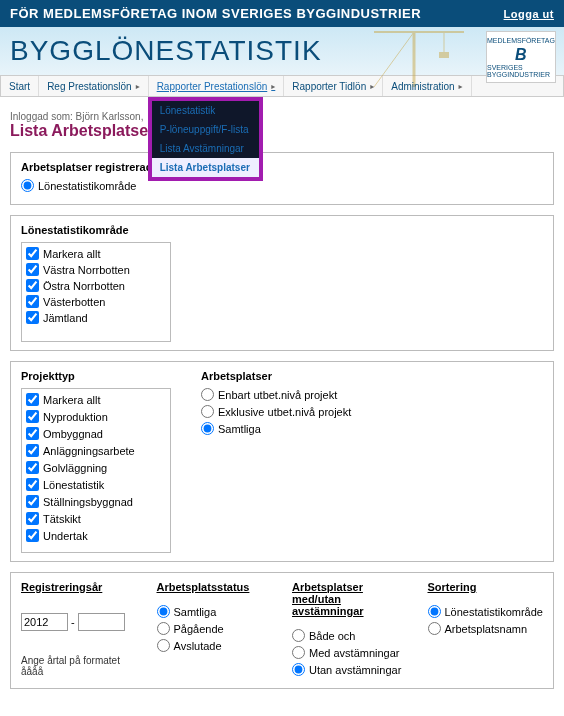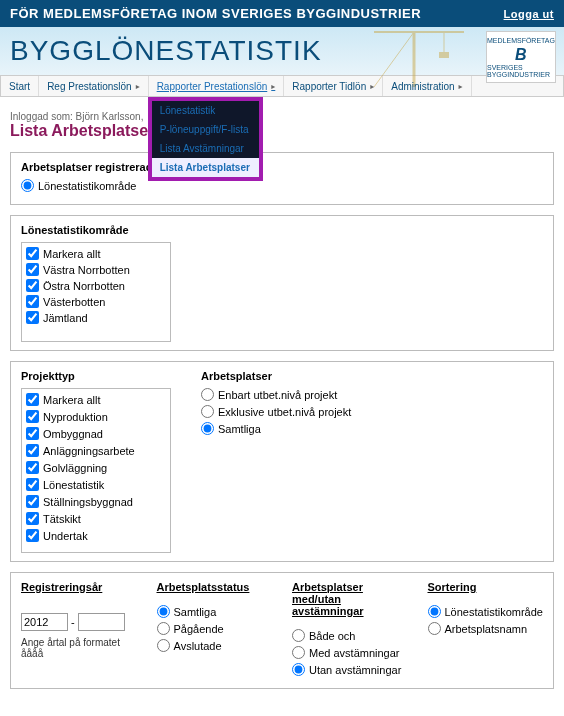--- a/index.html
+++ b/index.html
@@ -43,21 +43,21 @@
   .col { flex: 0 0 auto; }
   .col-title { font-weight: bold; margin-bottom: 6px; }
   
   .listbox2 { border: 1px solid #bbb; width: 150px; height: 165px; overflow-y: scroll; padding: 4px; }
   
   .row4 { display: flex; gap: 20px; }
   .row4 > div { flex: 1; }
   .row4 .col-title { margin-bottom: 12px; text-decoration: underline; }
   
   input[type=text].year { width: 47px; border: 1px solid #999; padding: 2px; font-size: 11px; }
-  .hint { font-size: 10px; color: #333; margin-top: 6px; }
+  .hint { font-size: 10px; color: #333; margin-top: 24px; }
   
   input[type=checkbox], input[type=radio] { cursor: pointer; }
 </style>
 </head>
 <body>
 
 <div class="header-bar">
   <span class="title">FÖR MEDLEMSFÖRETAG INOM SVERIGES BYGGINDUSTRIER</span>
   <a class="logout">Logga ut</a>
 </div>

